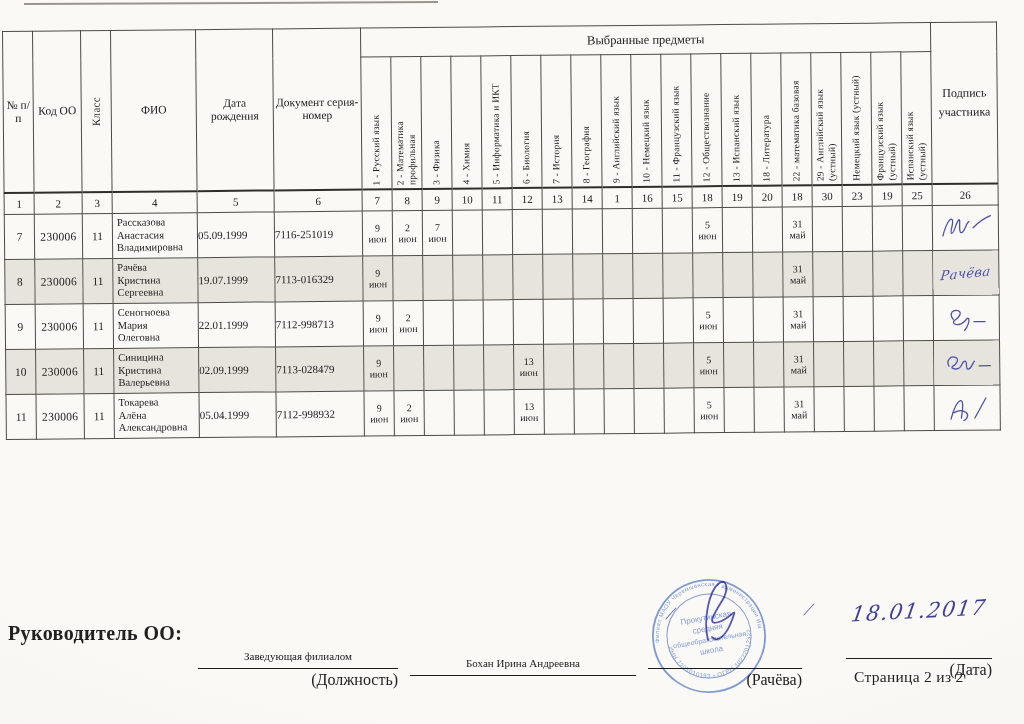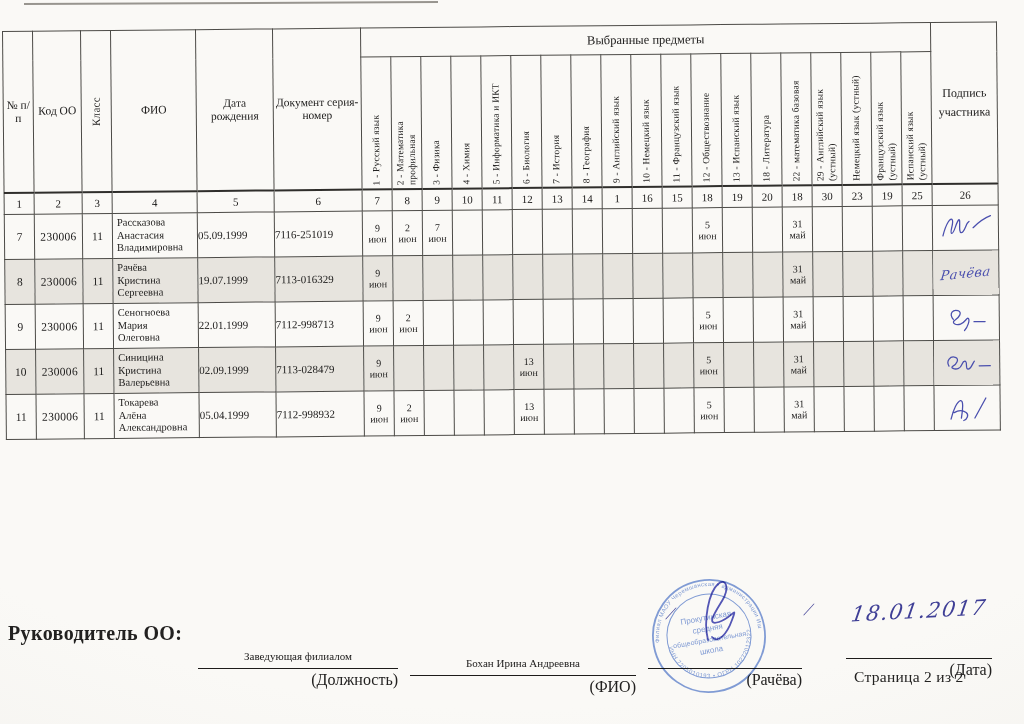--- a/index.html
+++ b/index.html
@@ -431,21 +431,20 @@
 
 <div class="head-label">Руководитель ОО:</div>
 
 <div class="sign-block blk-position">
   <div class="sign-value">Заведующая филиалом</div>
   <div class="sign-caption">(Должность)</div>
 </div>
 
 <div class="sign-block blk-fio">
   <div class="sign-value">Бохан Ирина Андреевна</div>
-  <div class="sign-caption">(ФИО)</div>
 </div>
 
 <div class="sign-block blk-sign">
   <div class="sign-value">&nbsp;</div>
   <div class="sign-caption">(Рачёва)</div>
 </div>
 
 <div class="sign-block blk-date">
   <div class="sign-value">&nbsp;</div>
   <div class="sign-caption">(Дата)</div>

